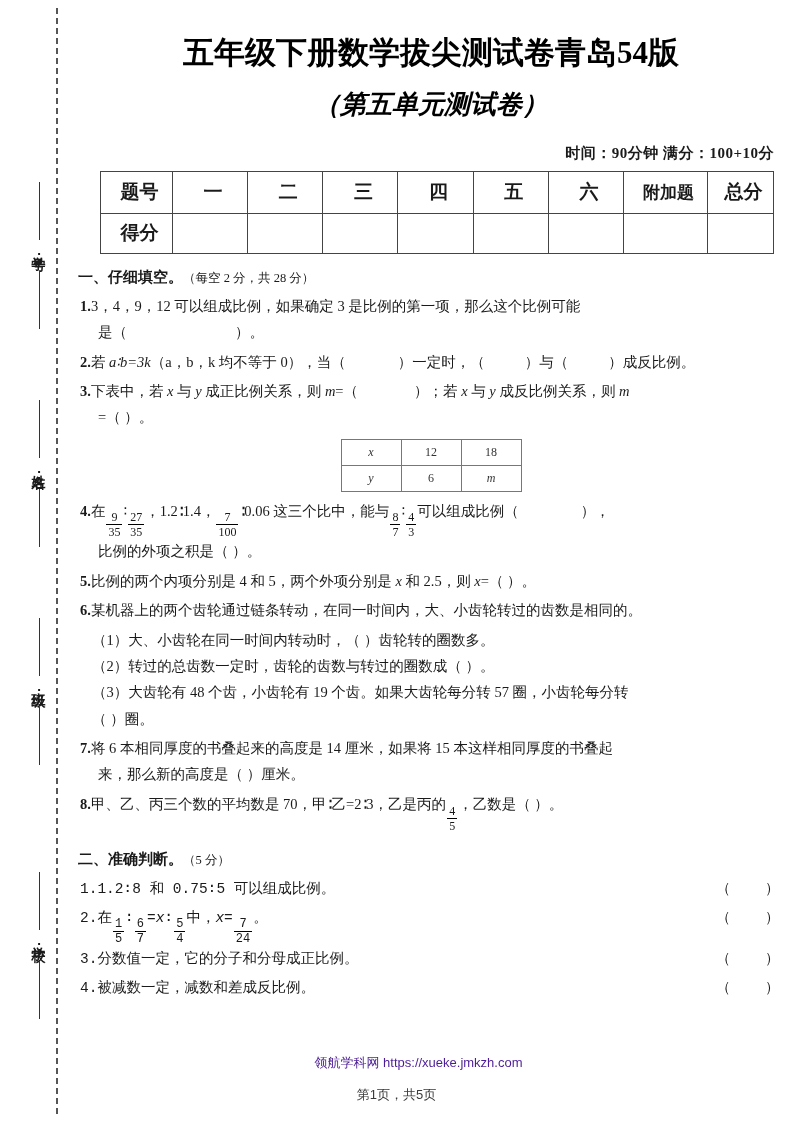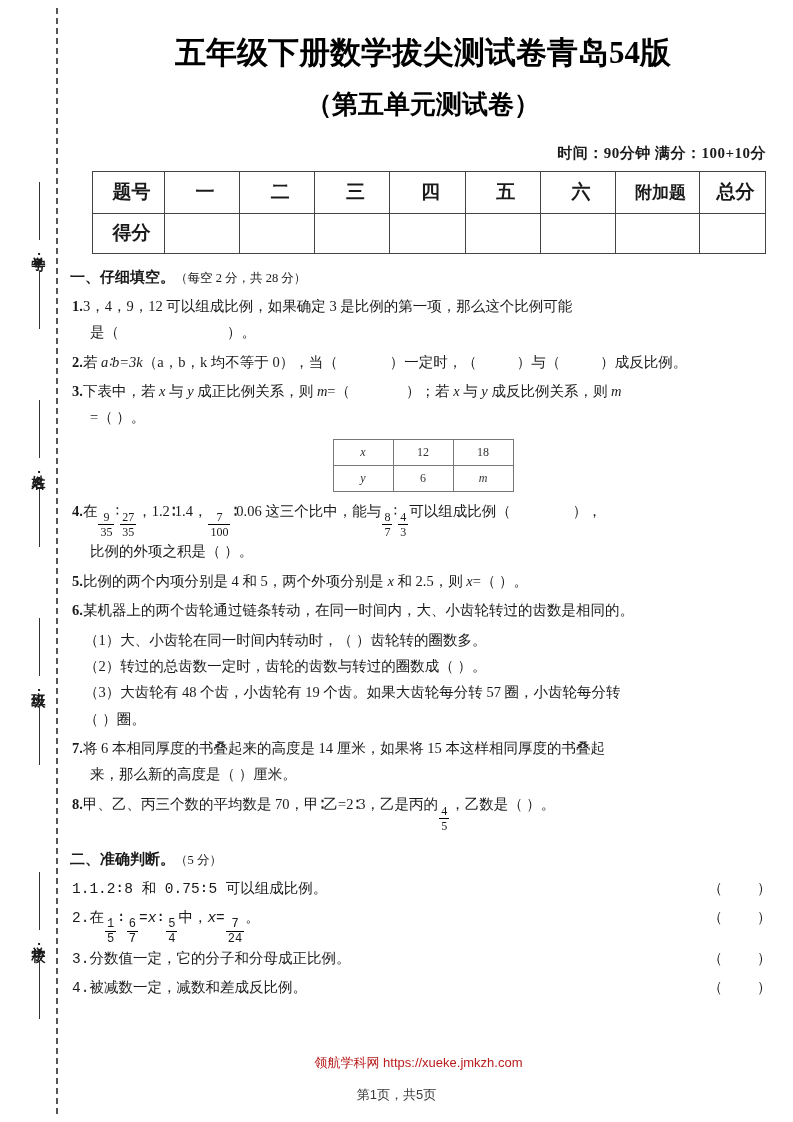--- a/index.html
+++ b/index.html
@@ -50,41 +50,42 @@
   }
   .margin-label .bar-after {
     width: 1px; height: 58px;
     background: #333;
     margin-top: 6px;
   }
 
   
   .page {
     position: absolute;
-    left: 68px; top: 0;
+    left: 76px; top: 0;
     width: 710px; height: 1076px;
   }
 
   .title {
     text-align: center;
     font-family: "Liberation Serif", "DejaVu Serif", serif;
     font-weight: bold;
     font-size: 31px;
     letter-spacing: 0px;
     margin-top: 34px;
     line-height: 1.25;
     color: #000;
   }
   .subtitle {
     text-align: center;
     font-family: "Liberation Serif", "DejaVu Serif", serif;
     font-weight: bold;
     font-size: 26px;
     margin-top: 14px;
     color: #000;
+    font-style: italic;
   }
 
   .exam-meta {
     text-align: right;
     font-size: 15px;
     font-weight: bold;
     font-family: "Liberation Serif", "DejaVu Serif", serif;
     margin-top: 22px;
     padding-right: 12px;
     letter-spacing: 0.5px;
@@ -191,21 +192,21 @@
   .footer {
     position: absolute;
     left: 0; right: 0;
     bottom: 0;
     width: 793px;
     text-align: center;
   }
   .footer .wm {
     font-family: "Liberation Sans", "DejaVu Sans", sans-serif;
     font-size: 13px;
-    color: #b91c1c;
+    color: #4c1d95;
     margin-bottom: 14px;
     padding-left: 44px;
   }
   .footer .pageno {
     font-family: "Liberation Sans", "DejaVu Sans", sans-serif;
     font-size: 13px;
     color: #3a3a3a;
     margin-bottom: 18px;
   }
 </style>

